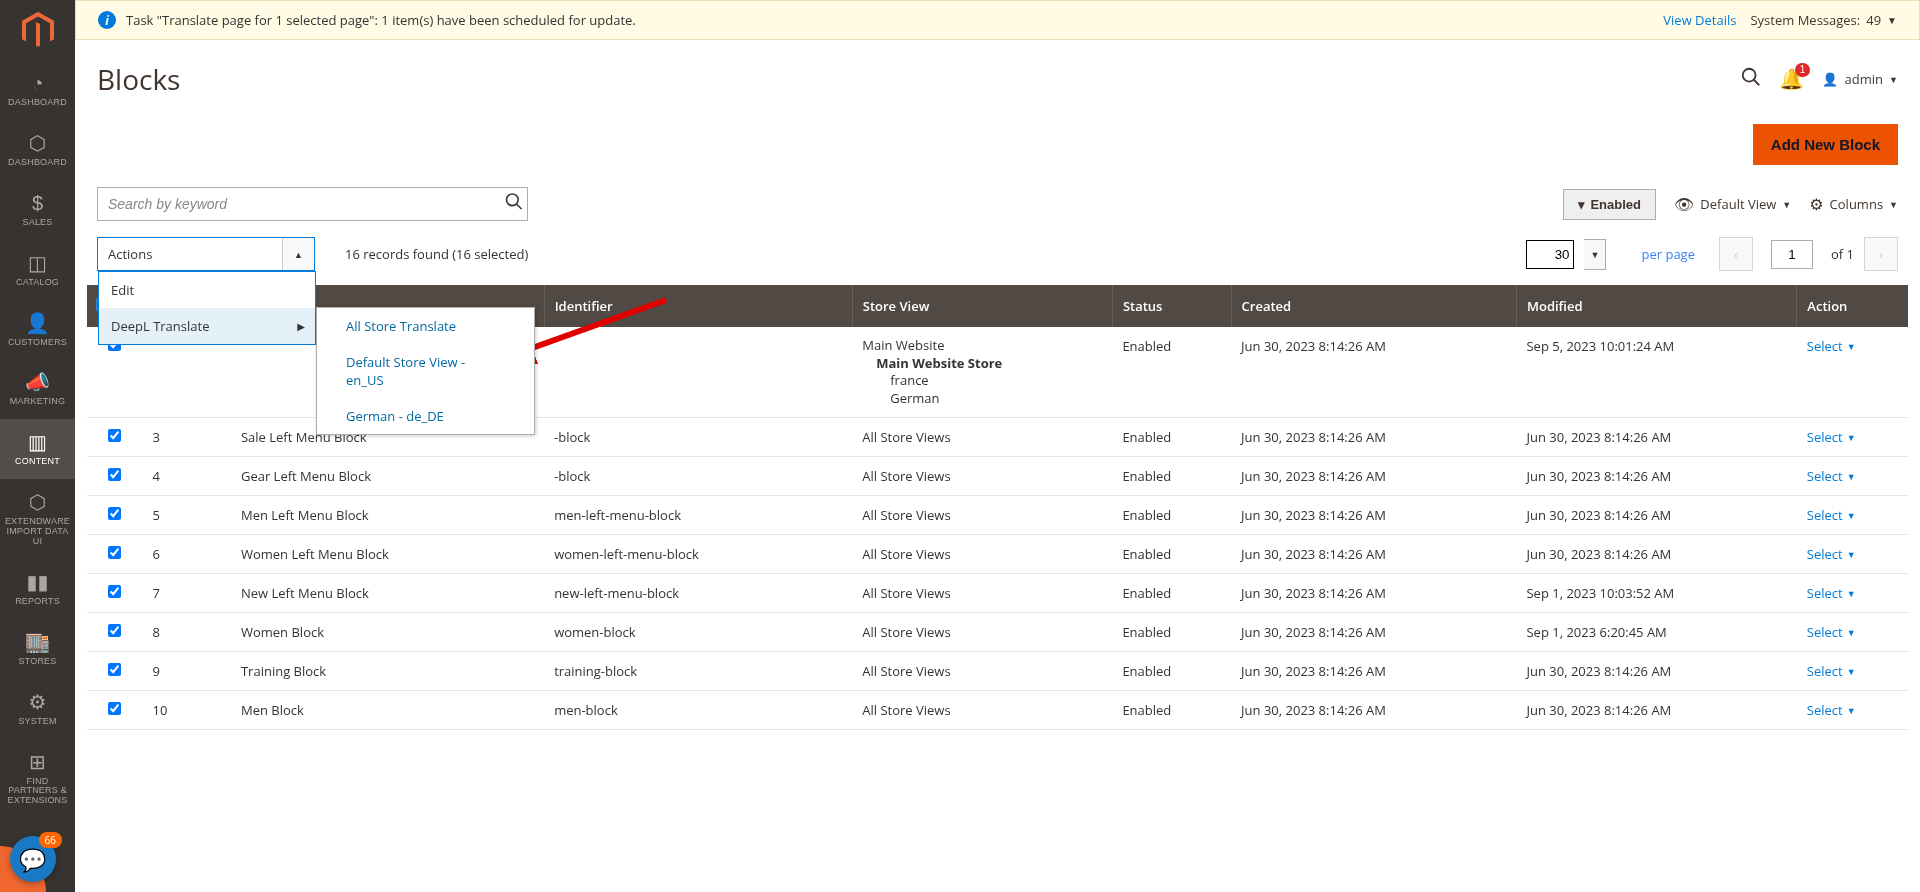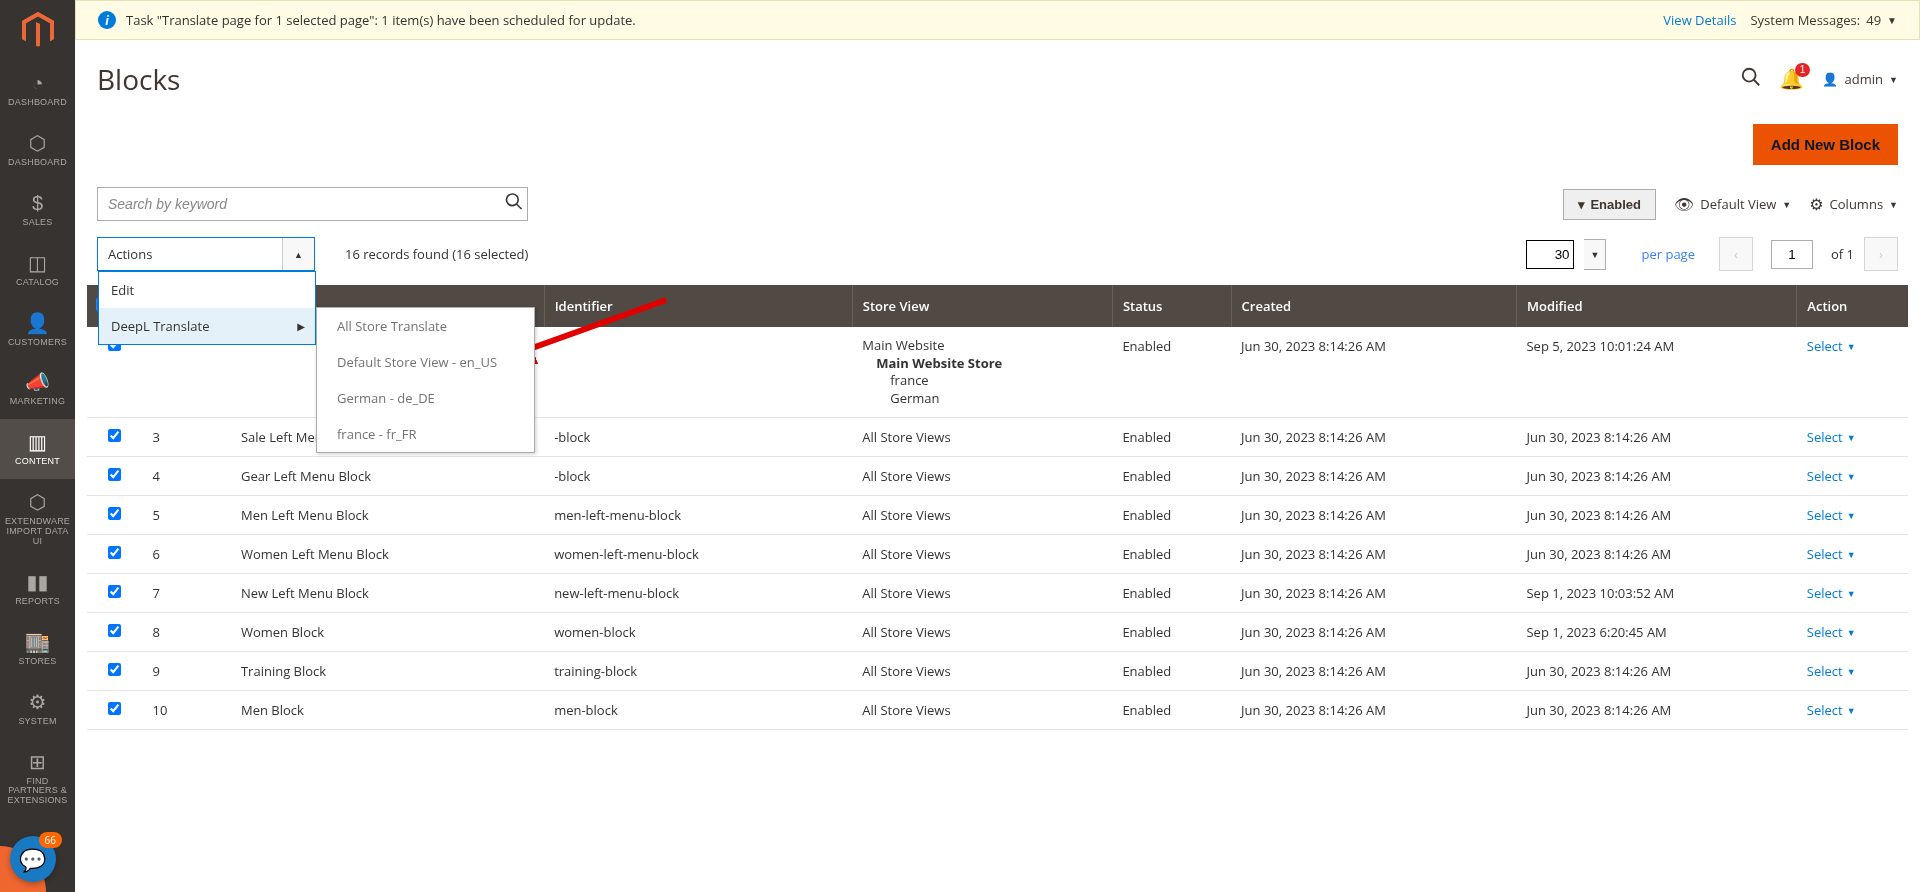--- a/index.html
+++ b/index.html
@@ -53,21 +53,21 @@
   
   .grid-ctrl { padding: 0 22px 14px; display: flex; align-items: center; position: relative; }
   .actions-drop { width: 218px; border: 1px solid #007bdb; background: #fff; display: flex; align-items: center; height: 34px; position: relative; }
   .actions-drop .label { flex: 1; padding: 0 10px; color: #333; }
   .actions-drop .toggle { width: 32px; height: 100%; border-left: 1px solid #ccc; display: flex; align-items: center; justify-content: center; background: #f8f8f8; cursor: pointer; }
   .actions-menu { position: absolute; left: 0; top: 33px; width: 218px; background: #fff; border: 1px solid #007bdb; z-index: 50; }
   .actions-menu .mi { padding: 9px 12px; cursor: pointer; color: #333; position: relative; }
   .actions-menu .mi.hover { background: #e5f1f9; }
   .actions-menu .mi .sub-caret { position: absolute; right: 10px; top: 50%; transform: translateY(-50%); font-size: 10px; }
   .submenu { position: absolute; left: 217px; top: -1px; width: 219px; background: #fff; border: 1px solid #adadad; box-shadow: 1px 1px 4px rgba(0,0,0,.2); }
-  .submenu .smi { padding: 9px 20px; cursor: pointer; color: #737373; }
+  .submenu .smi { padding: 9px 29px; cursor: pointer; color: #0369a1; }
   .records-found { margin-left: 30px; color: #333; }
   .grid-ctrl .spacer { flex: 1; }
   .pager { display: flex; align-items: center; gap: 10px; }
   .page-size { width: 48px; border: 1px solid #000000; text-align: right; padding: 6px 4px; }
   .page-size-drop { width: 22px; height: 31px; border: 1px solid #adadad; border-left: none; background: #f8f8f8; display: inline-flex; align-items: center; justify-content: center; cursor: pointer; }
   .perpage-lbl { color: #3b82f6; margin: 0 14px 0 25px; }
   .pg-btn { width: 34px; height: 34px; border: 1px solid #d6d6d6; background: #f8f8f8; display: inline-flex; align-items: center; justify-content: center; cursor: pointer; color: #888; }
   .pg-btn.disabled { color: #ccc; cursor: default; }
   .page-num { width: 42px; border: 1px solid #adadad; text-align: center; padding: 6px 4px; margin: 0 8px; }
   .of-lbl { color: #333; }
@@ -247,21 +247,20 @@
 
         <div class="actions-menu">
           <div class="mi">Edit</div>
           <div class="mi hover">
             <span>DeepL Translate</span>
             <span class="sub-caret">▶</span>
             <div class="submenu">
               <div class="smi">All Store Translate</div>
               <div class="smi">Default Store View - en_US</div>
               <div class="smi">German - de_DE</div>
-              <div class="smi">france - fr_FR</div>
             </div>
           </div>
         </div>
       </div>
 
       <span class="records-found">16 records found (16 selected)</span>
       <span class="spacer"></span>
       <div class="pager">
         <input class="page-size" value="30" style="">
         <span class="page-size-drop">

